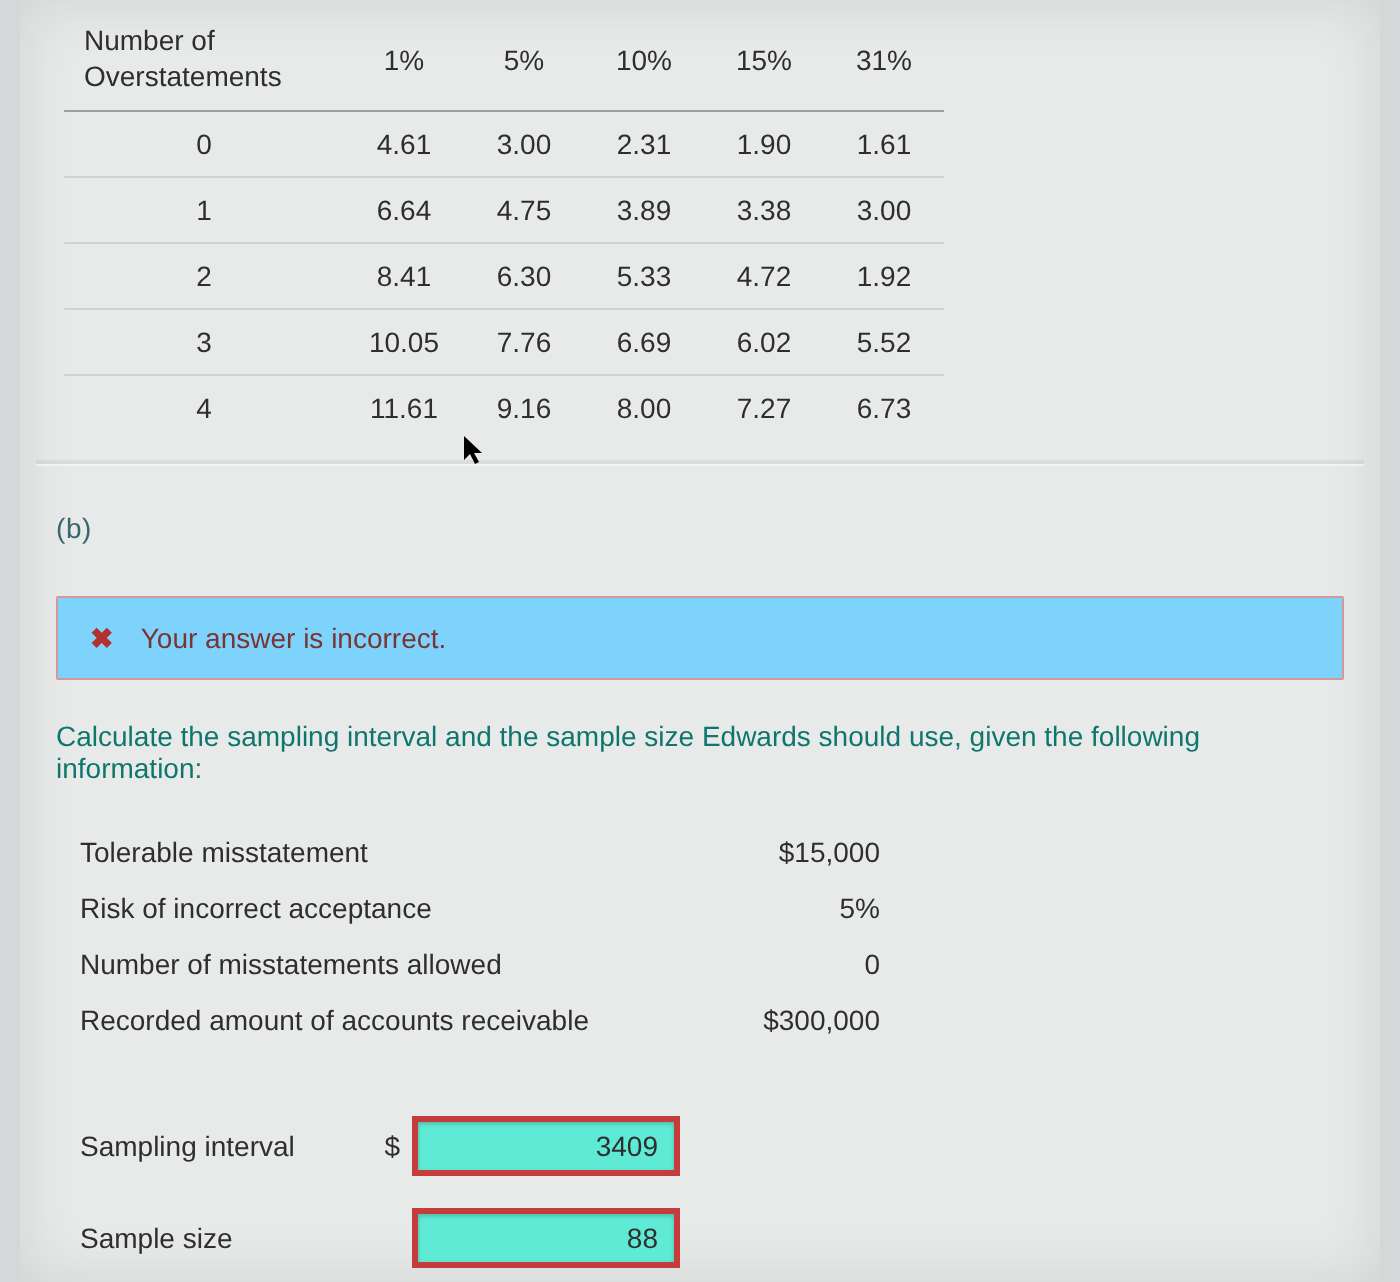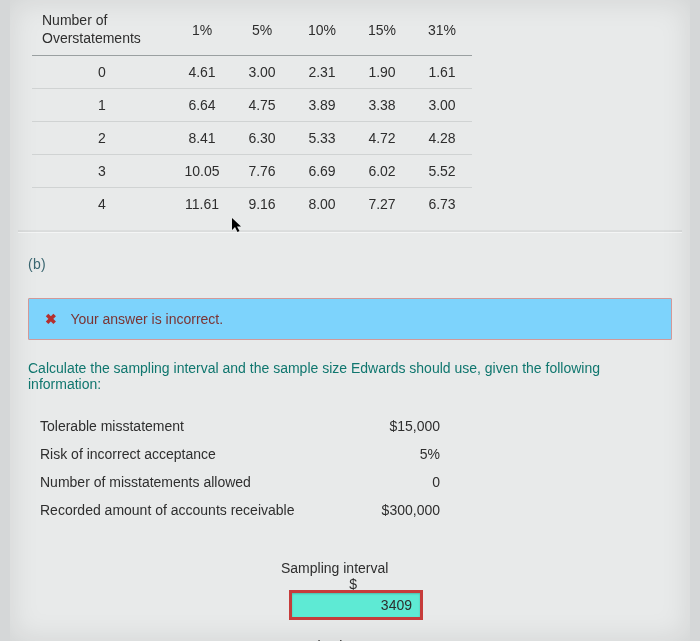--- a/index.html
+++ b/index.html
@@ -109,21 +109,20 @@
   .info-label { width: 300px; }
   .info-value { width: 100px; text-align: right; }
 
   .answer-block {
     padding: 26px 10px 0 22px;
   }
   .ans-row {
     display: flex;
     align-items: center;
     padding: 10px 0;
-    flex-direction: column;
   }
   .ans-label { width: 150px; }
   .dollar { width: 18px; text-align:right; padding-right:8px;}
   .ans-input {
     width: 130px;
     height: 26px;
     border: 1px solid #8f8f8f;
     background: #5eead4;
     text-align: right;
     padding: 0 8px;
@@ -173,21 +172,21 @@
           <td>3.89</td>
           <td>3.38</td>
           <td>3.00</td>
         </tr>
         <tr>
           <td class="first">2</td>
           <td>8.41</td>
           <td>6.30</td>
           <td>5.33</td>
           <td>4.72</td>
-          <td>4.28</td>
+          <td>1.92</td>
         </tr>
         <tr>
           <td class="first">3</td>
           <td>10.05</td>
           <td>7.76</td>
           <td>6.69</td>
           <td>6.02</td>
           <td>5.52</td>
         </tr>
         <tr>

